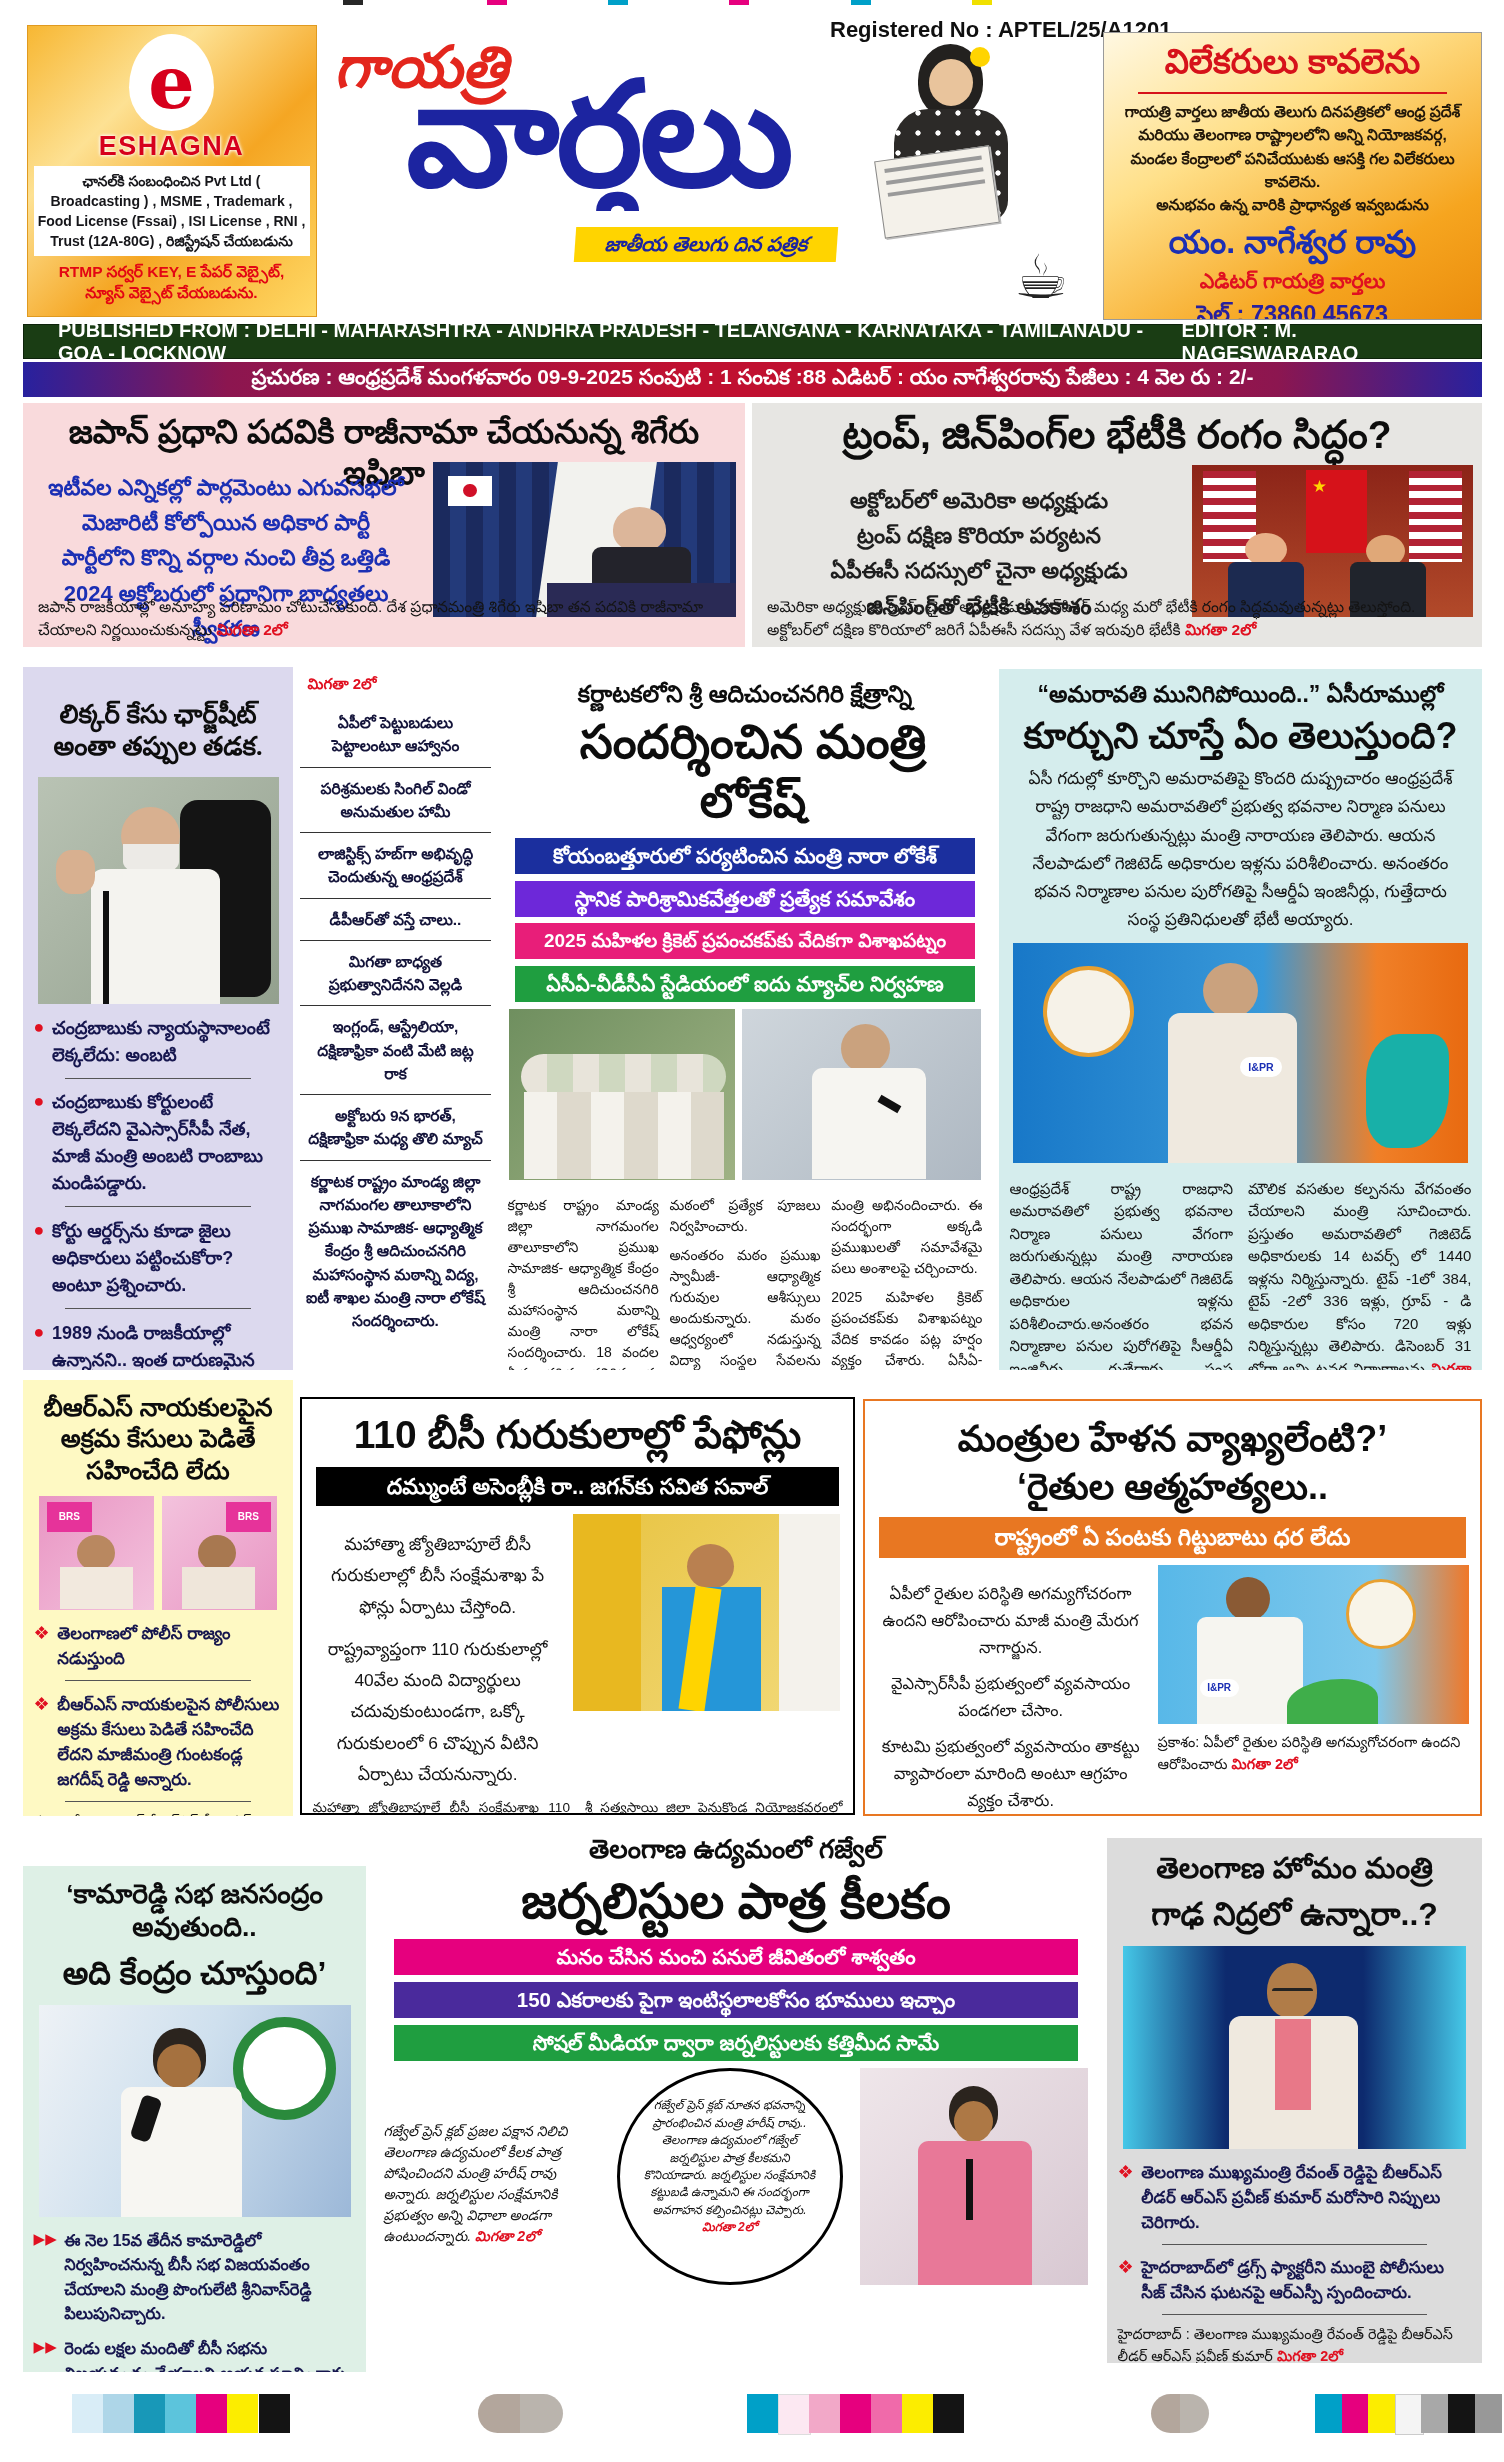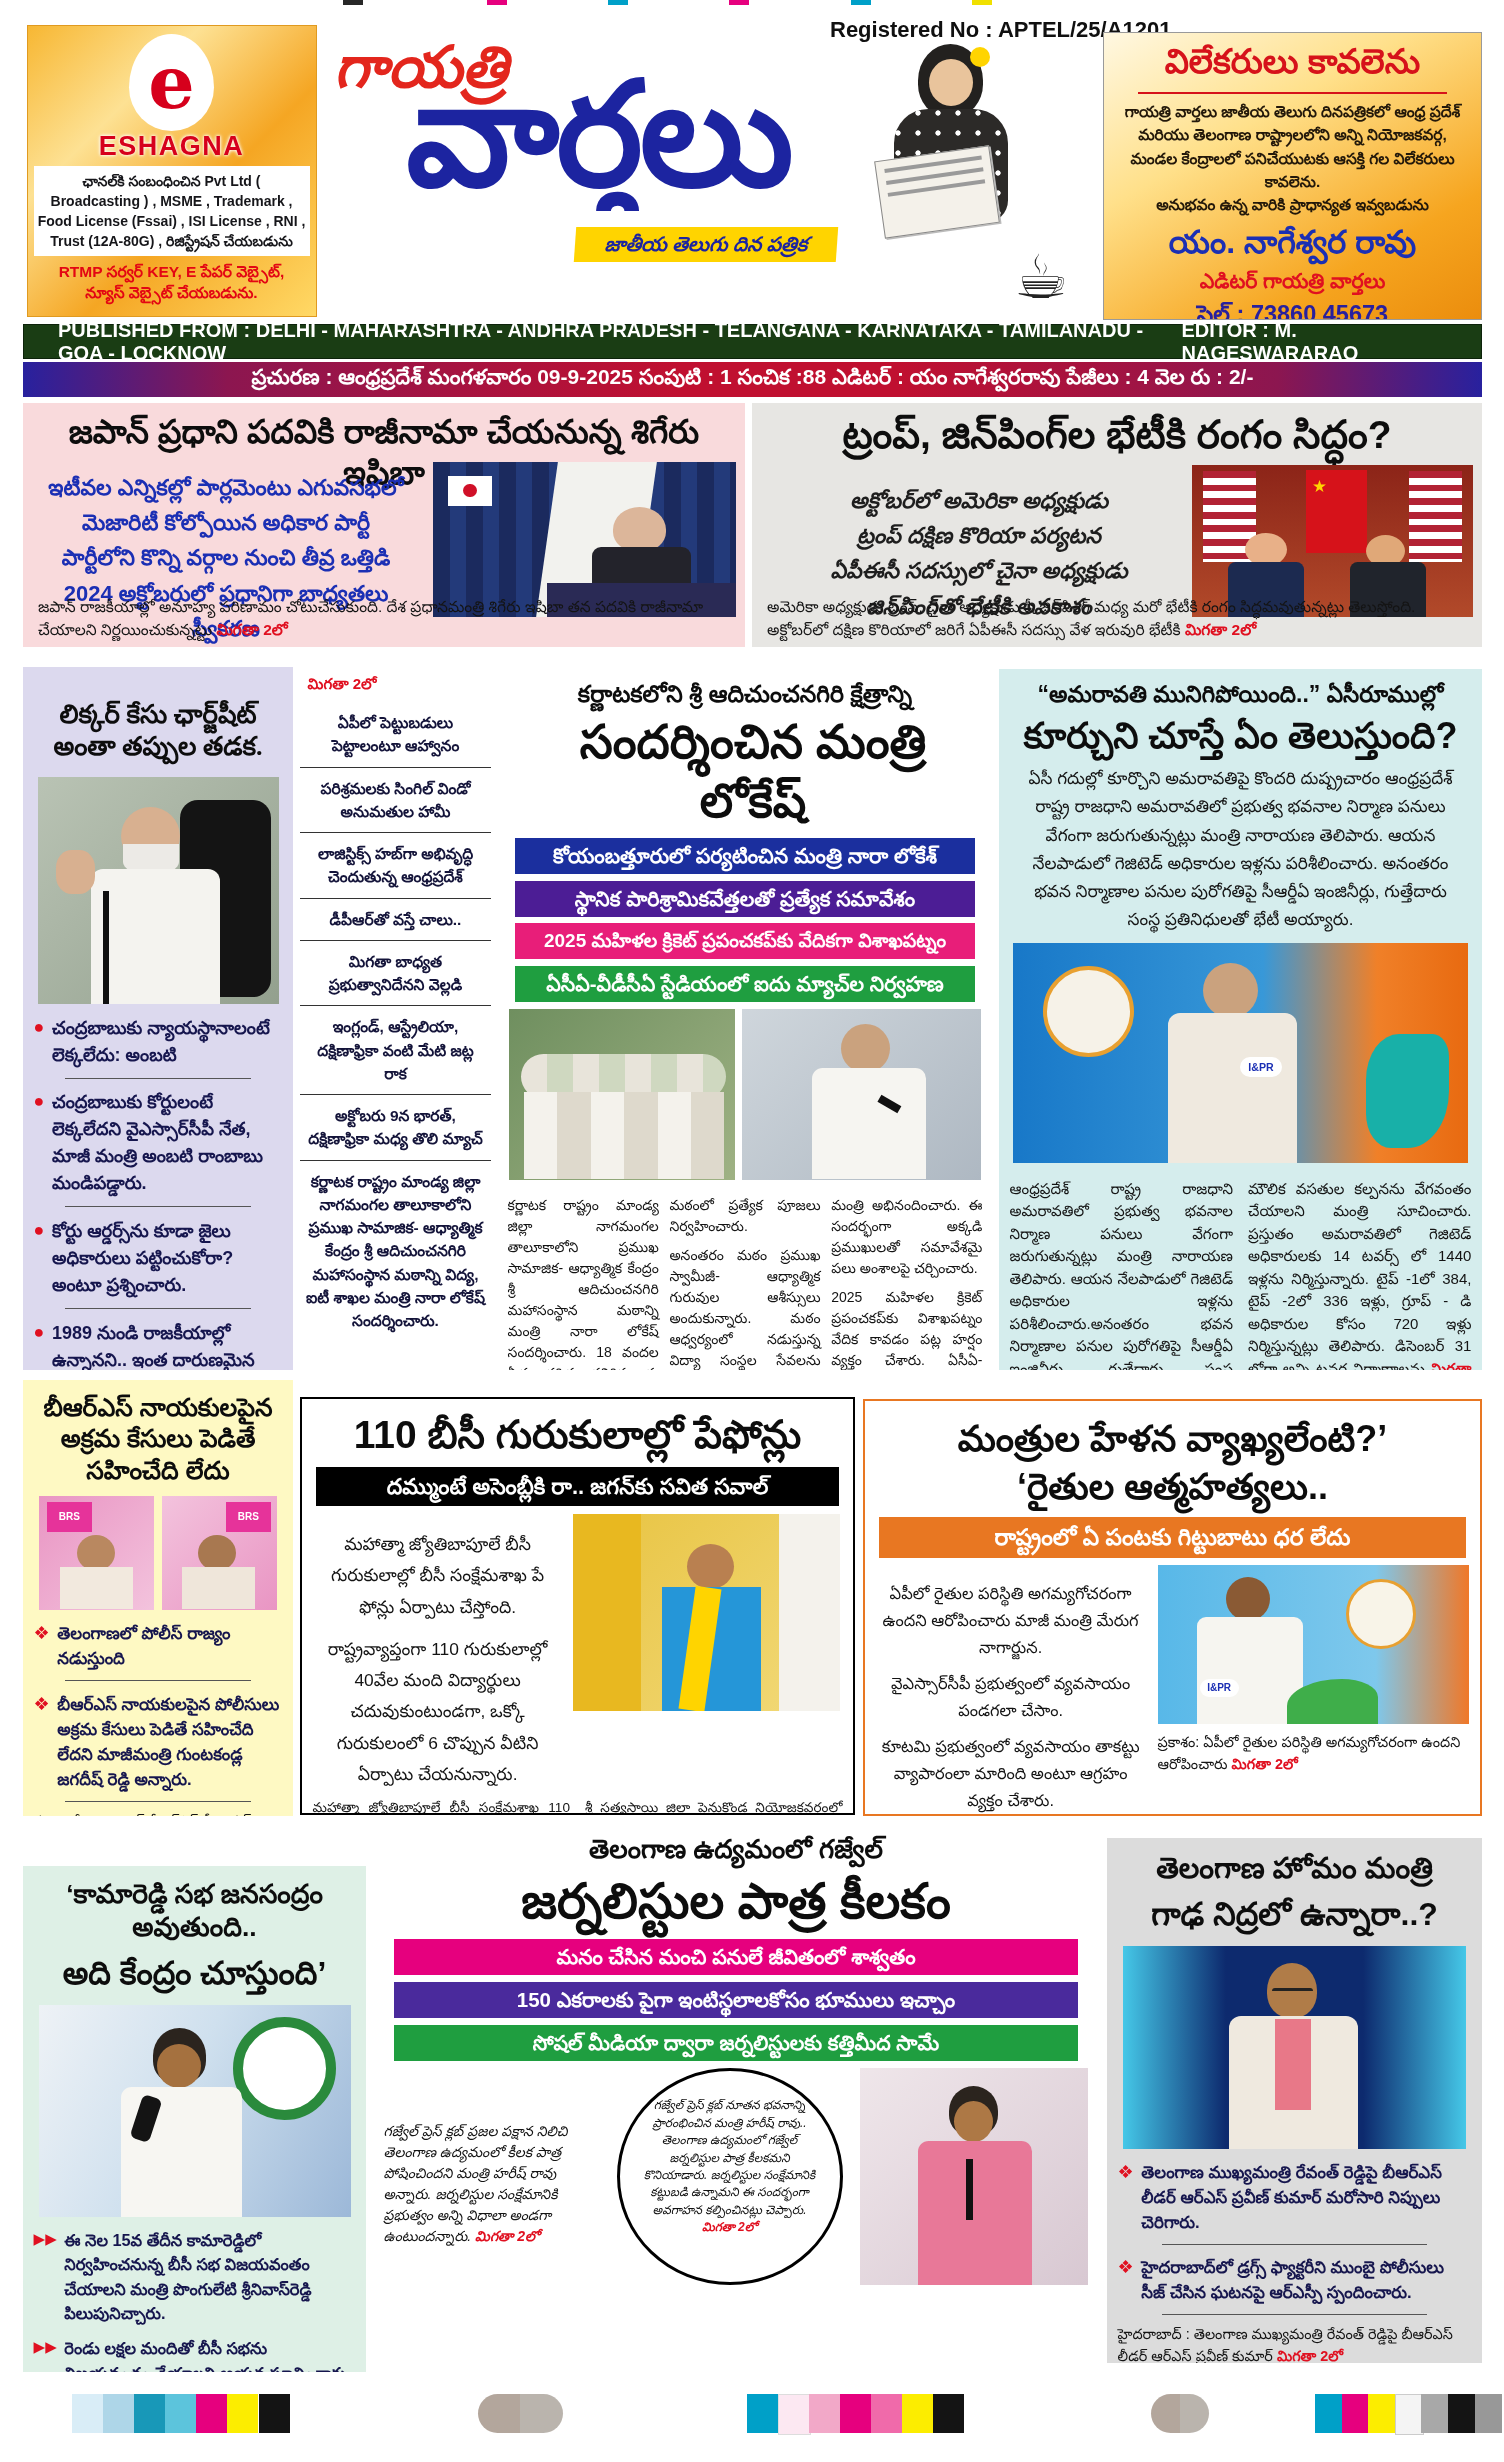--- a/index.html
+++ b/index.html
@@ -163,21 +163,21 @@
       <div style="position:absolute;left:114px;top:121px;width:190px;height:34px;background:#2a2a55;"></div>
     </div>
     <div class="abs bodytxt" style="left:15px;bottom:6px;width:691px;">
       <span>జపాన్ రాజకీయాల్లో అనూహ్య పరిణామం చోటుచేసుకుంది. దేశ ప్రధానమంత్రి శిగేరు ఇషిబా తన పదవికి రాజీనామా చేయాలని నిర్ణయించుకున్నట్టు</span>
       <span class="more">మిగతా 2లో</span>
     </div>
   </div>
 
   <div class="abs art trump clip">
     <div class="hl" style="font-size:39px;">ట్రంప్, జిన్‌పింగ్‌ల భేటీకి రంగం సిద్ధం?</div>
-    <div class="abs subs" style="left:30px;top:80px;width:394px;font-size:22px;color:#1e1e1e;font-style:italic;">
+    <div class="abs subs" style="left:30px;top:80px;width:394px;font-size:22px;color:#1e1e1e;">
       <div>అక్టోబర్‌లో అమెరికా అధ్యక్షుడు</div>
       <div>ట్రంప్ దక్షిణ కొరియా పర్యటన</div>
       <div>ఏపీఈసీ సదస్సులో చైనా అధ్యక్షుడు</div>
       <div>జిన్‌పింగ్‌తో భేటీకి అవకాశం</div>
     </div>
     <div class="photo" style="right:9px;top:62px;width:281px;height:152px;background:linear-gradient(180deg,#8c2418,#b24a2a);">
       <div style="position:absolute;left:10.6px;top:6px;width:53px;height:91px;background:repeating-linear-gradient(180deg,#b22234 0 6.8px,#fff 6.8px 13.6px);"></div>
       <div style="position:absolute;right:10.6px;top:6px;width:53px;height:91px;background:repeating-linear-gradient(180deg,#b22234 0 6.8px,#fff 6.8px 13.6px);"></div>
       <div style="position:absolute;left:114px;top:4.5px;width:61px;height:83px;background:#d6121a;">
         <div style="position:absolute;left:6px;top:6px;color:#ffd400;font-size:16.7px;">★</div>
@@ -234,21 +234,21 @@
     <div class="item">మిగతా బాధ్యత ప్రభుత్వానిదేనని వెల్లడి</div>
     <div class="item">ఇంగ్లండ్, ఆస్ట్రేలియా, దక్షిణాఫ్రికా వంటి మేటి జట్ల రాక</div>
     <div class="item">అక్టోబరు 9న భారత్, దక్షిణాఫ్రికా మధ్య తొలి మ్యాచ్</div>
     <div class="item" style="border-bottom:none;">కర్ణాటక రాష్ట్రం మాండ్య జిల్లా నాగమంగల తాలూకాలోని ప్రముఖ సామాజిక- ఆధ్యాత్మిక కేంద్రం శ్రీ ఆదిచుంచనగిరి మహాసంస్థాన మఠాన్ని విద్య, ఐటీ శాఖల మంత్రి నారా లోకేష్ సందర్శించారు.</div>
   </div>
 
   <div class="abs art lokesh clip">
     <div class="hl" style="font-size:23.5px;font-weight:800;margin-top:3px;">కర్ణాటకలోని శ్రీ ఆదిచుంచనగిరి క్షేత్రాన్ని</div>
     <div class="hl" style="font-size:47px;margin-top:4.5px;margin-left:16px;">సందర్శించిన మంత్రి లోకేష్</div>
     <div class="colorbar" style="background:#1b2f9e;">కోయంబత్తూరులో పర్యటించిన మంత్రి నారా లోకేశ్</div>
-    <div class="colorbar" style="background:#4c1d95;">స్థానిక పారిశ్రామికవేత్తలతో ప్రత్యేక సమావేశం</div>
+    <div class="colorbar" style="background:#6d28d9;">స్థానిక పారిశ్రామికవేత్తలతో ప్రత్యేక సమావేశం</div>
     <div class="colorbar" style="background:#e81e79;font-size:19px;">2025 మహిళల క్రికెట్ ప్రపంచకప్‌కు వేదికగా విశాఖపట్నం</div>
     <div class="colorbar" style="background:#1f9e40;">ఏసీఏ-వీడీసీఏ స్టేడియంలో ఐదు మ్యాచ్‌ల నిర్వహణ</div>
     <div style="display:flex;gap:7.6px;margin:6px 1.5px;">
       <div class="photo" style="position:relative;width:227px;height:171px;background:linear-gradient(135deg,#6f8f5f,#9fb284);">
         <div style="position:absolute;left:12px;top:45px;width:205px;height:45px;background:repeating-linear-gradient(90deg,#e8e4da 0 26px,#cfd8c0 26px 52px);border-radius:23px;"></div>
         <div style="position:absolute;left:15px;top:83px;width:200px;height:87px;background:repeating-linear-gradient(90deg,#f4f2ec 0 33px,#ded9cc 33px 67px);"></div>
       </div>
       <div class="photo" style="position:relative;width:240px;height:171px;background:linear-gradient(135deg,#cfd6dc,#aeb8c2);">
         <div style="position:absolute;left:99px;top:15px;width:49px;height:49px;background:#caa27e;border-radius:50%;"></div>
         <div style="position:absolute;left:70px;top:59px;width:114px;height:111px;background:#f6f5f1;border-radius:10.6px 10.6px 0 0;"></div>

